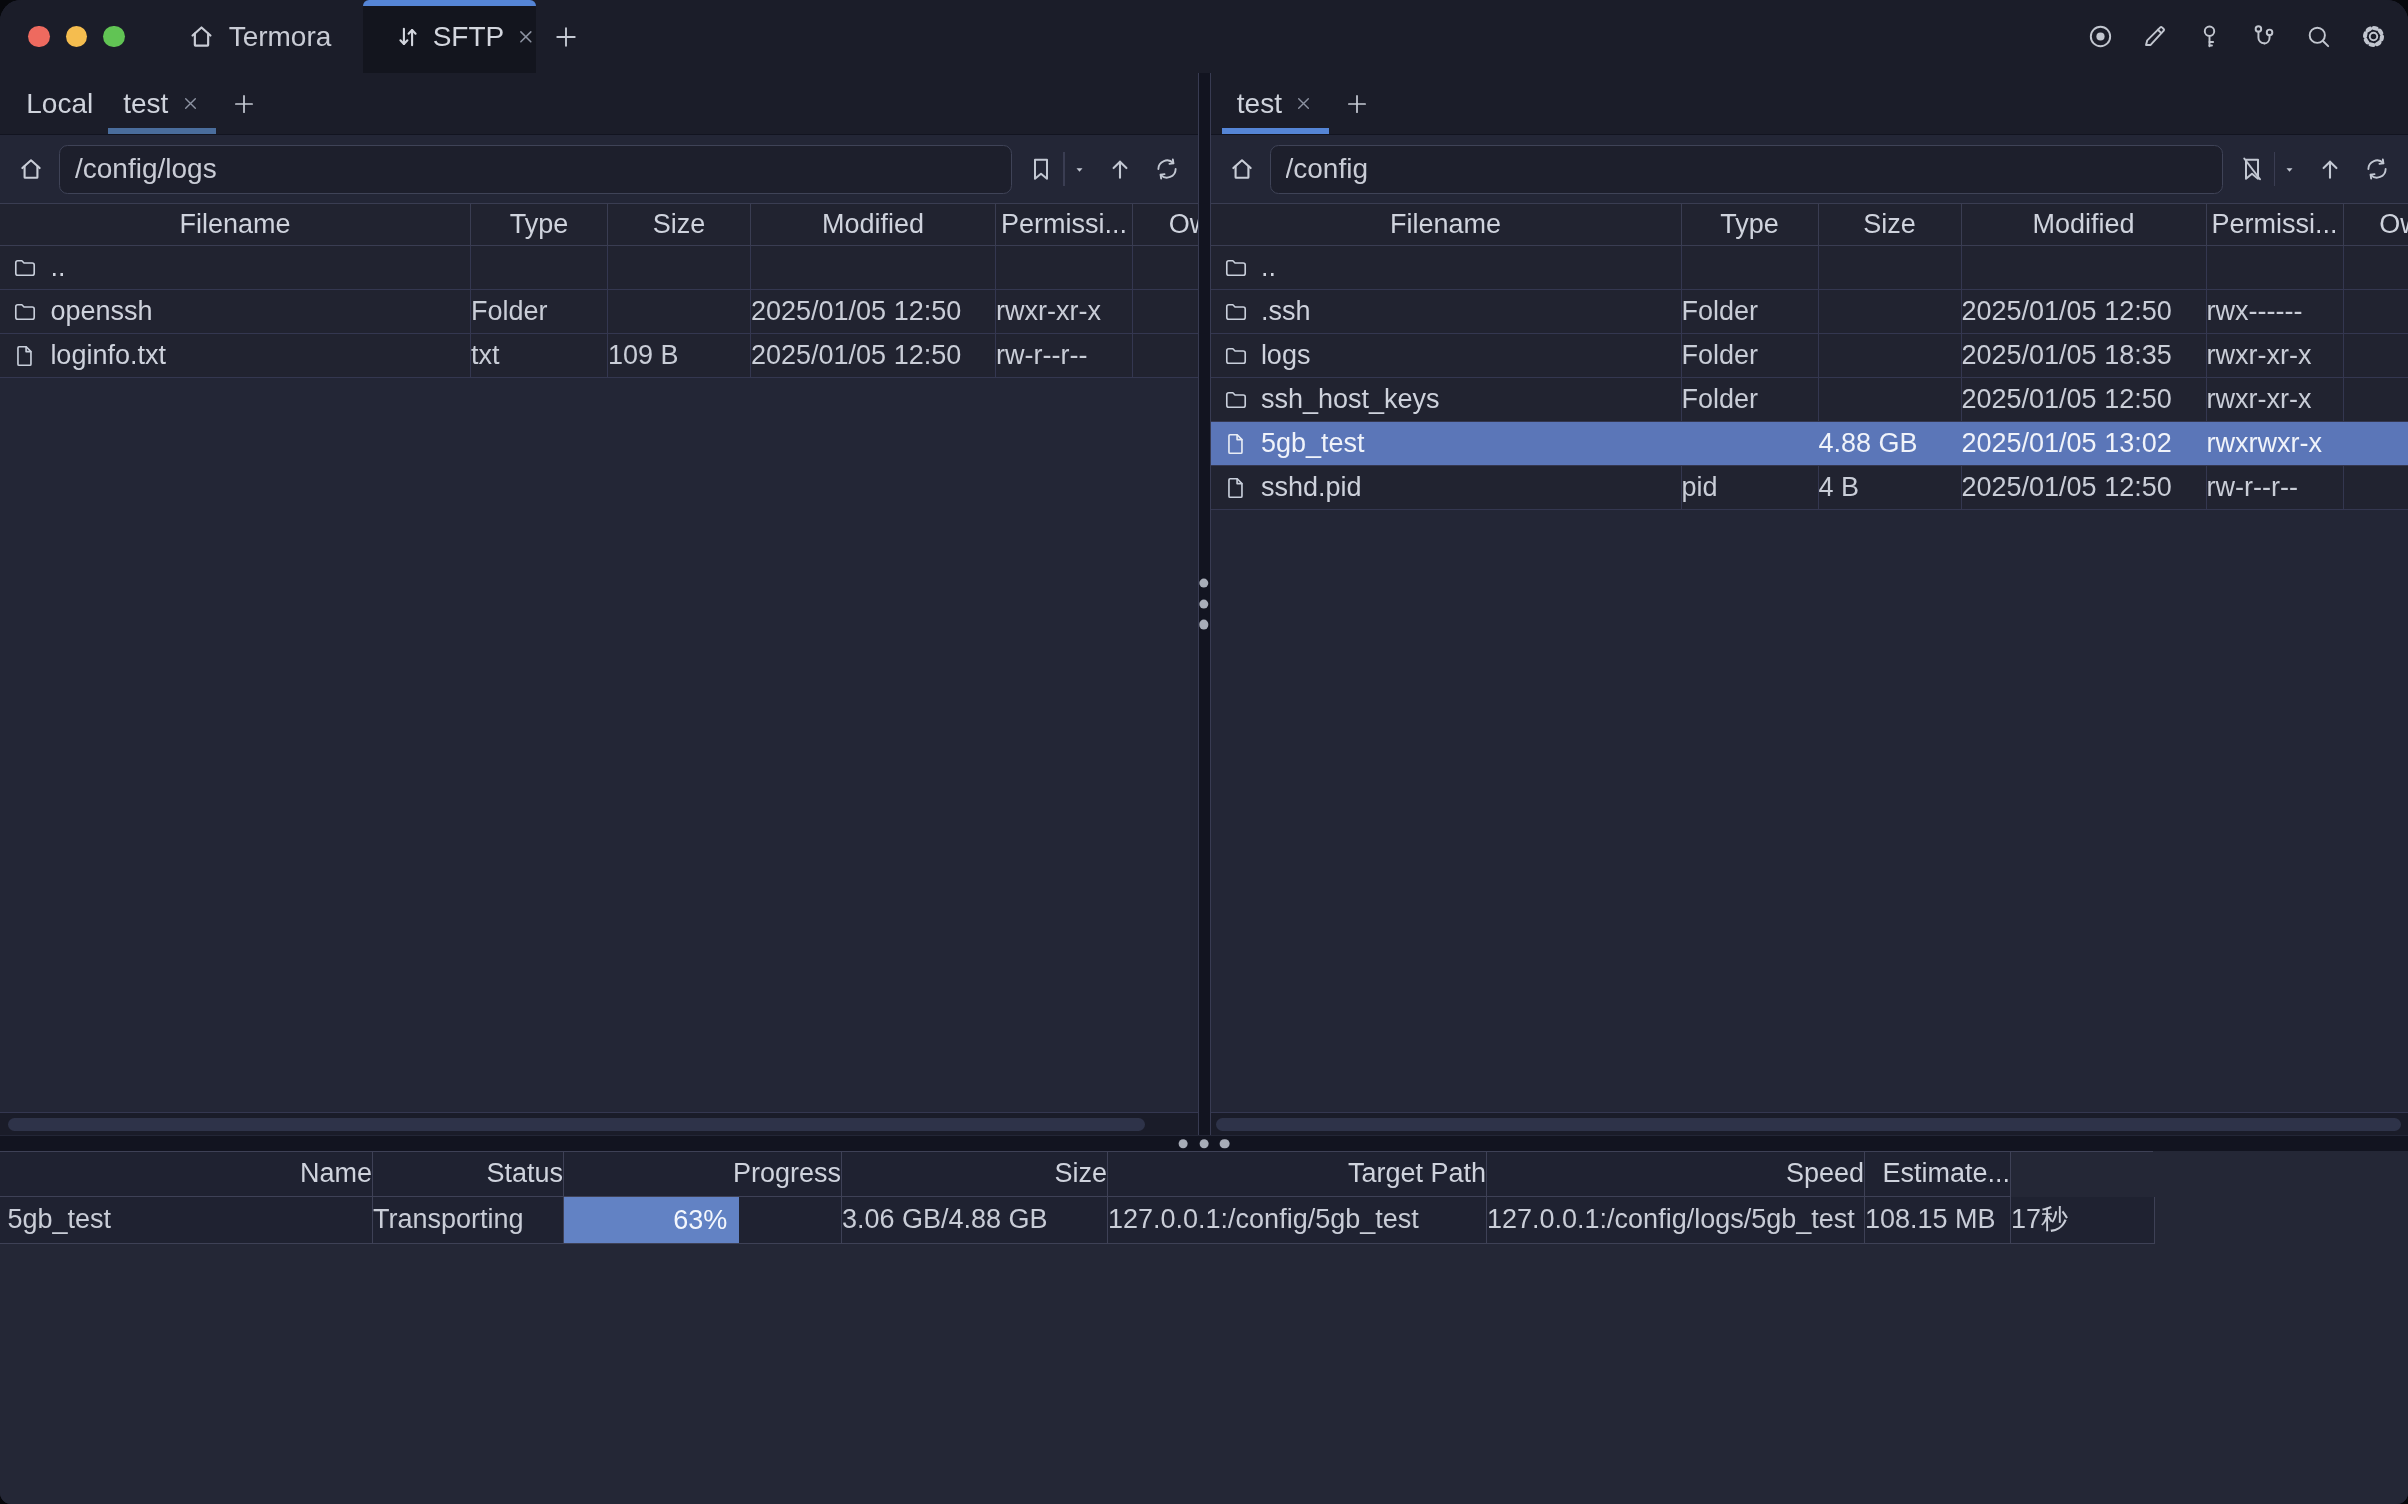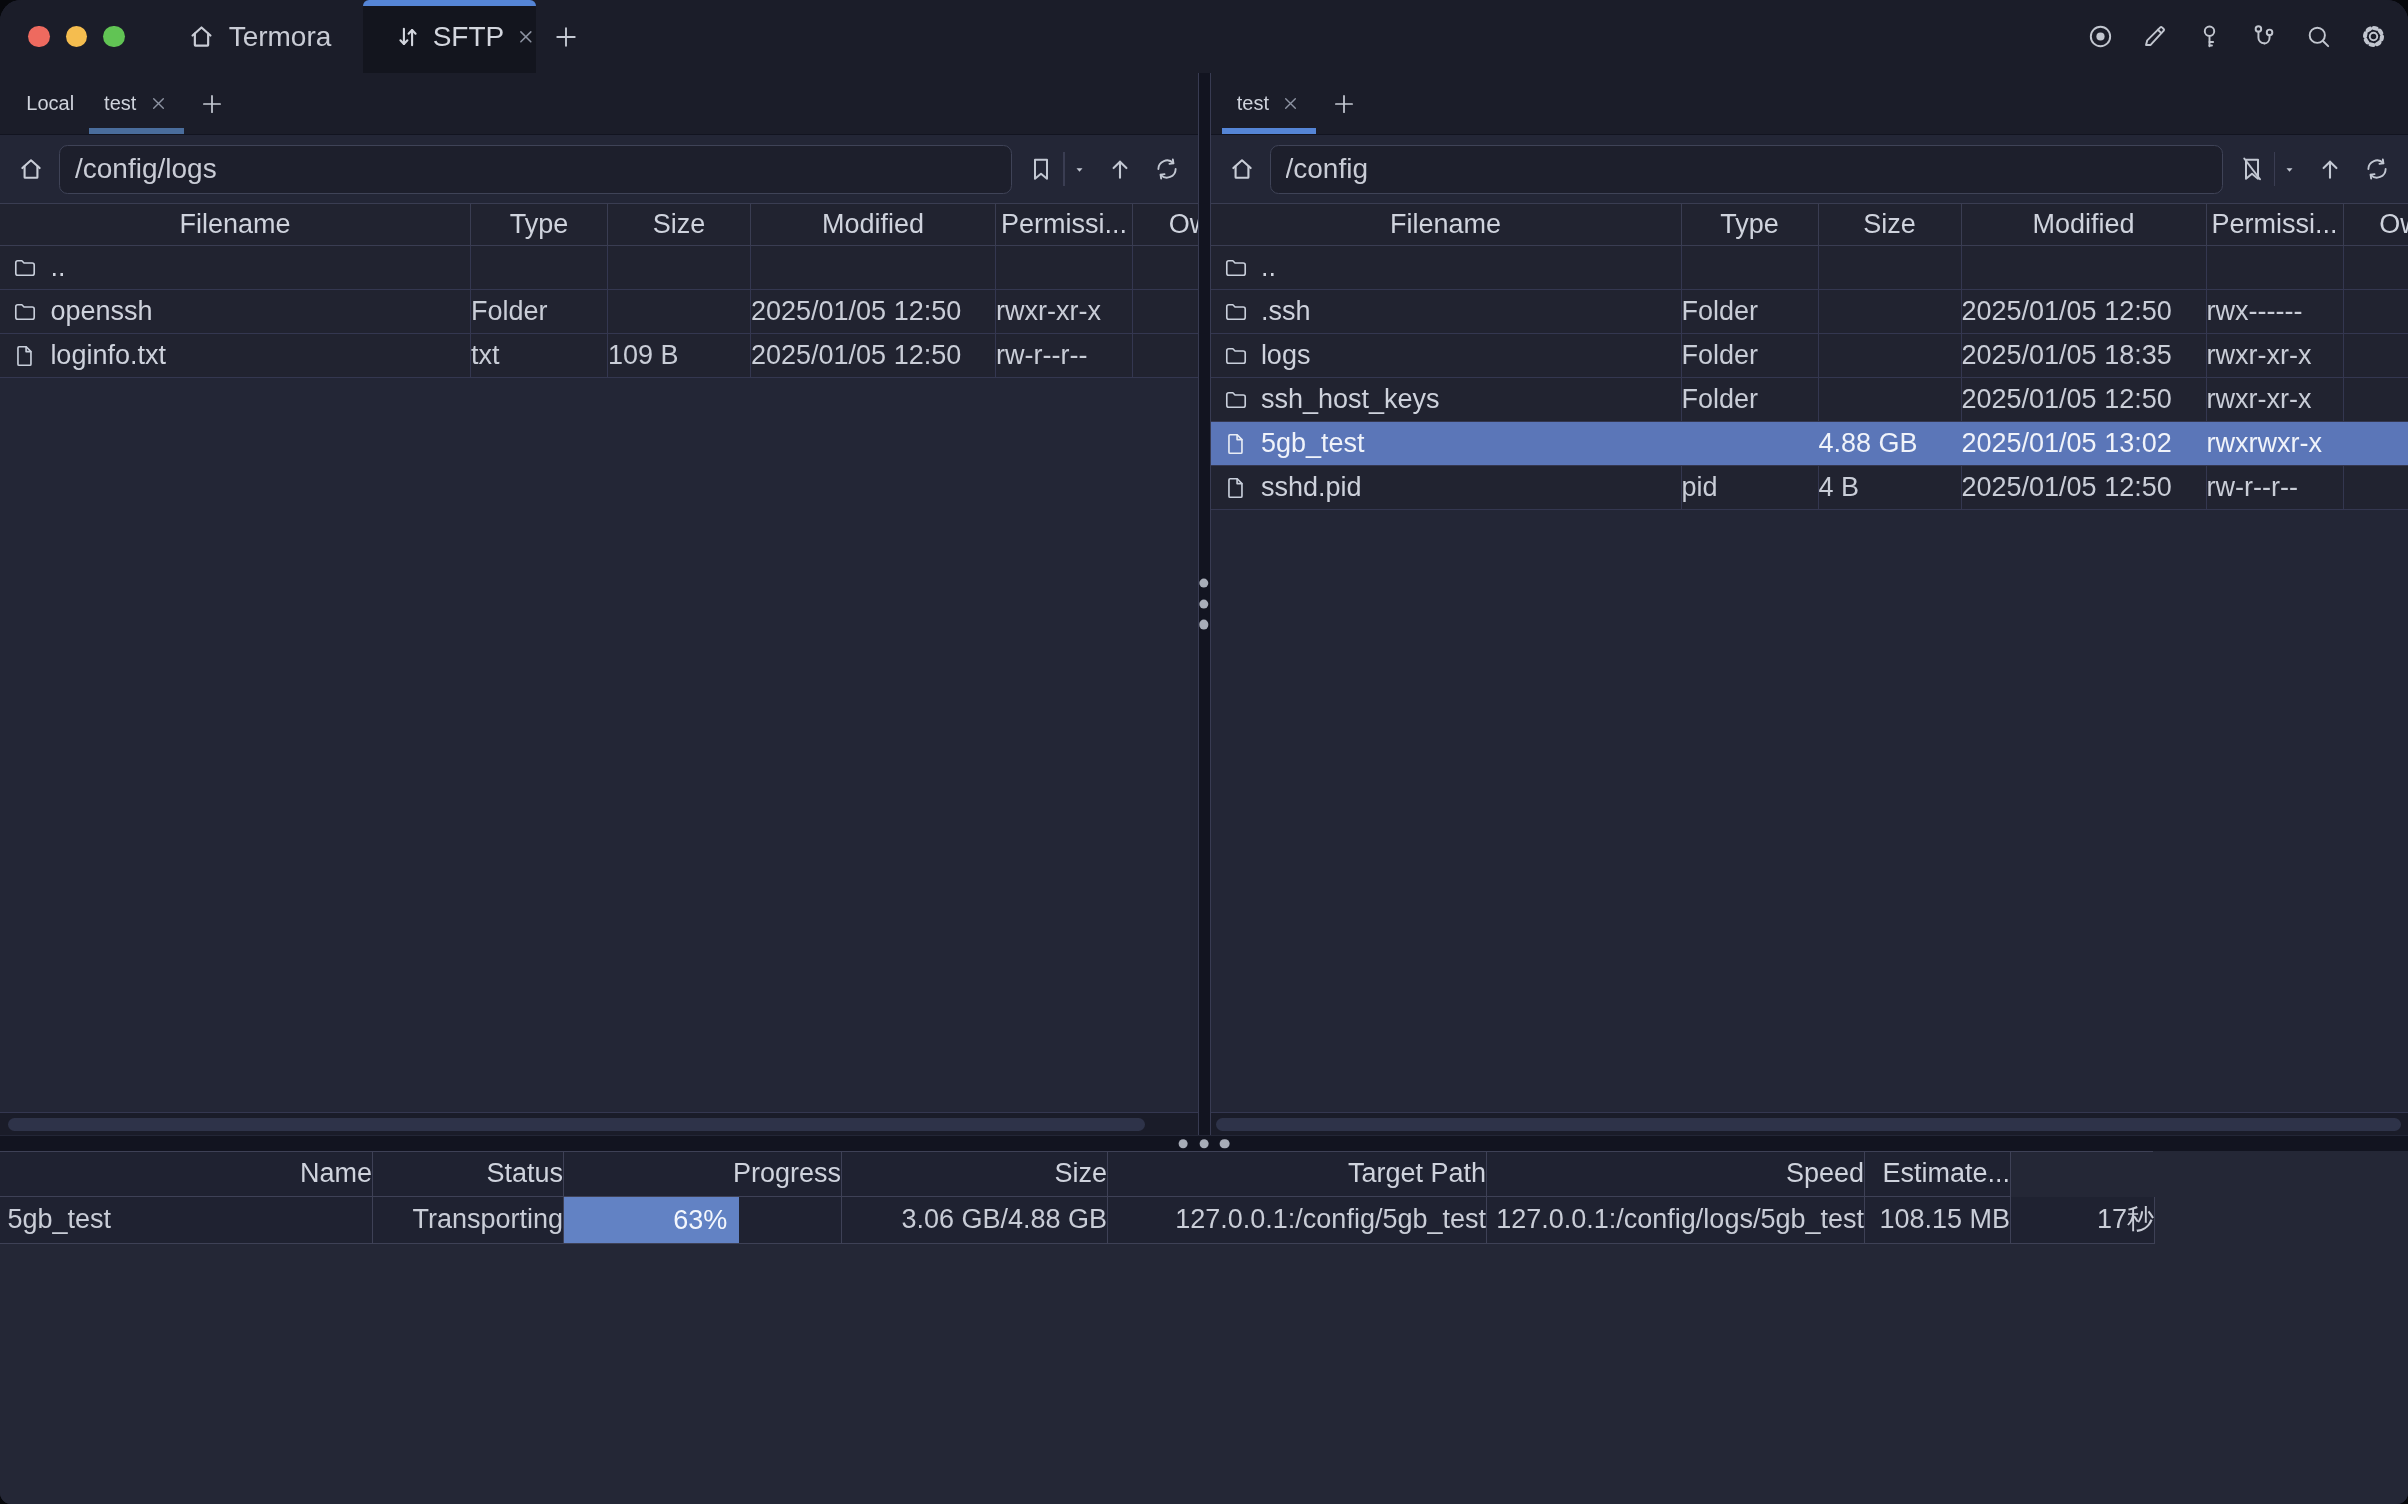--- a/index.html
+++ b/index.html
@@ -22,21 +22,21 @@
   .tb-actions { margin-left:auto; display:flex; align-items:center; gap:22.6px; padding-right:19px; color:#c2c6cf; }
   .tb-actions .icbtn { width:32px; height:32px; display:flex; align-items:center; justify-content:center; }
 
   .ic { display:block; }
 
   
   .workspace { position:absolute; top:73px; left:0; right:0; height:1062px; display:flex; }
   .pane { position:relative; width:1198px; background:#232636; overflow:hidden; }
 
   .pane-tabs { height:62px; background:#1b1d29; border-bottom:1.9px solid #121420; display:flex; align-items:stretch; padding-left:11.3px; }
-  .pane-tab { position:relative; display:flex; align-items:center; gap:11.3px; padding:0 15px; color:#cfd3dc; font-size:20px; }
+  .pane-tab { position:relative; display:flex; align-items:center; gap:11.3px; padding:0 15px; color:#cfd3dc; font-size:28px; }
   .pane-tab .tab-close { font-size:0; }
   .pane-tab.active::after { content:""; position:absolute; left:0; right:0; bottom:0; height:5.6px; background:var(--underline); }
   .pane.focused .pane-tab.active::after { background:var(--accent); }
   .pane-plus { display:flex; align-items:center; padding:0 15px; color:#c6cad4; }
 
   .pathbar { height:68px; display:flex; align-items:center; padding:0 17px; gap:14px; }
   .path-input { flex:1; height:49px; background:#1d1f2c; border:1.9px solid #3f4357; border-radius:8.5px;
                 color:#c9ccd6; font-size:28px; font-family:inherit; padding:0 15px; outline:none; min-width:0; }
   .path-icons { display:flex; align-items:center; gap:0; color:#c3c8d3; }
   .path-icons .icbtn { display:flex; align-items:center; justify-content:center; }
@@ -72,21 +72,21 @@
   .hsplit { position:absolute; top:1136px; left:0; right:0; height:15px; background:#121420; }
 
   
   .transfer-area { position:absolute; top:1151px; left:0; right:0; bottom:0; background:#242736; }
   .t-table { width:2153px; }
   .t-row { display:grid; grid-template-columns:373px 191px 278px 266px 379px 378px 146px 144px; }
   .t-head { border-top:1.9px solid #3e4156; }
   .t-head .t-cell { height:45px; line-height:43px; background:#1f2231; border-right:1.9px solid #3e4156; border-bottom:1.9px solid #3e4156;
                     text-align:right; color:#cfd3dd; overflow:hidden; white-space:nowrap; }
   .t-body .t-cell { height:47px; line-height:45px; background:#1f2231; border-right:1.9px solid #3e4156; border-bottom:1.9px solid #3e4156;
-                    text-align:right; overflow:hidden; white-space:nowrap; color:#c9cdd7; }
+                    text-align:left; overflow:hidden; white-space:nowrap; color:#c9cdd7; }
   .t-cell.tname { text-align:left; padding-left:7.5px; }
   .t-cell.tprog { position:relative; padding:0; }
   .prog-fill { position:absolute; left:0; top:0; bottom:0; background:var(--progress); display:flex; align-items:center;
                justify-content:flex-end; padding-right:11.3px; color:#f4f7fd; }
 </style>
 </head>
 <body>
 
 <div class="window">
 

